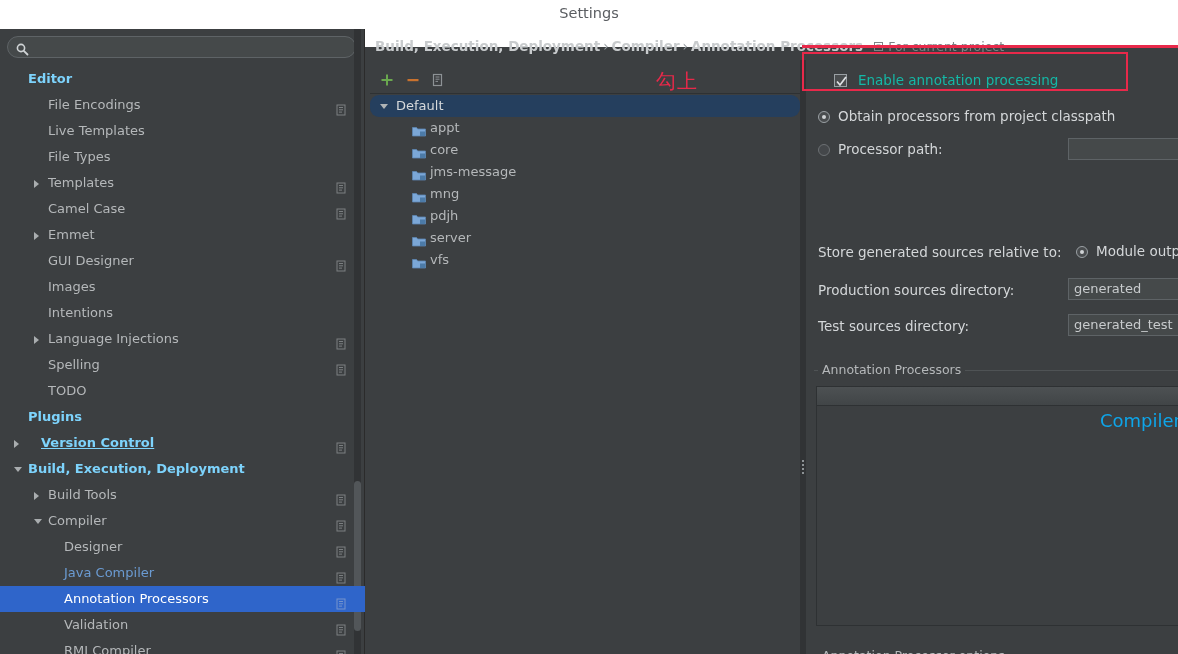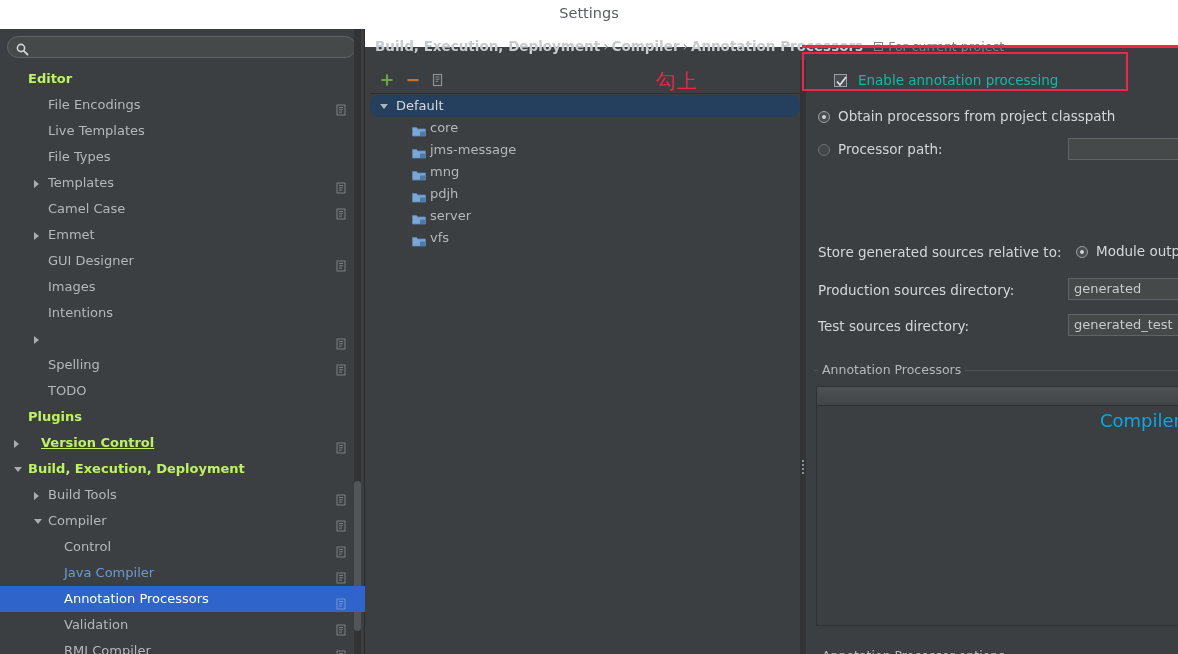--- a/index.html
+++ b/index.html
@@ -52,21 +52,21 @@
   .trow.sel .tlabel { color: #ffffff; }
   .trow .arrow {
     position: absolute; width: 0; height: 0; top: 10px;
     border-left: 5px solid #a9adaf; border-top: 4px solid transparent; border-bottom: 4px solid transparent;
   }
   .trow .arrow.open {
     border-left: 4px solid transparent; border-right: 4px solid transparent;
     border-top: 5px solid #a9adaf; border-bottom: 0; top: 11px;
   }
   .tlabel { position: absolute; top: 0; }
-  .trow.bold .tlabel { font-weight: bold; color: #bef264; }
+  .trow.bold .tlabel { font-weight: bold; color: #7dd3fc; }
   .trow.link .tlabel { color: #6b9bd2; }
   .cfgicon {
     position: absolute; right: 18px; top: 7px; width: 11px; height: 12px; opacity: .45;
   }
   .sb-scroll {
     position: absolute; right: 3px; top: 452px; width: 7px; height: 150px;
     background: #6e7276; border-radius: 4px; opacity: .55;
   }
   .sb-track {
     position: absolute; right: 3px; top: 0px; width: 7px; height: 625px;
@@ -260,20 +260,21 @@
             </svg></span>
         </div>
         <div class="trow">
           <span class="tlabel" style="left: 48px;">Images</span>
         </div>
         <div class="trow">
           <span class="tlabel" style="left: 48px;">Intentions</span>
         </div>
         <div class="trow">
           <span class="arrow" style="left: 34px;"></span>
+          <span class="tlabel" style="left: 48px;">Language Injections</span>
           <span class="cfgicon"><svg width="11" height="12" viewBox="0 0 11 12">
               <rect x="1" y="1" width="8" height="10" fill="none" stroke="#c9cdd0" stroke-width="1"></rect>
               <line x1="3" y1="3.5" x2="7" y2="3.5" stroke="#c9cdd0" stroke-width="1"></line>
               <line x1="3" y1="5.8" x2="7" y2="5.8" stroke="#c9cdd0" stroke-width="1"></line>
               <line x1="3" y1="8.1" x2="6" y2="8.1" stroke="#c9cdd0" stroke-width="1"></line>
             </svg></span>
         </div>
         <div class="trow">
           <span class="tlabel" style="left: 48px;">Spelling</span>
           <span class="cfgicon"><svg width="11" height="12" viewBox="0 0 11 12">
@@ -317,21 +318,21 @@
           <span class="arrow open" style="left: 34px;"></span>
           <span class="tlabel" style="left: 48px;">Compiler</span>
           <span class="cfgicon"><svg width="11" height="12" viewBox="0 0 11 12">
               <rect x="1" y="1" width="8" height="10" fill="none" stroke="#c9cdd0" stroke-width="1"></rect>
               <line x1="3" y1="3.5" x2="7" y2="3.5" stroke="#c9cdd0" stroke-width="1"></line>
               <line x1="3" y1="5.8" x2="7" y2="5.8" stroke="#c9cdd0" stroke-width="1"></line>
               <line x1="3" y1="8.1" x2="6" y2="8.1" stroke="#c9cdd0" stroke-width="1"></line>
             </svg></span>
         </div>
         <div class="trow">
-          <span class="tlabel" style="left: 64px;">Control</span>
+          <span class="tlabel" style="left: 64px;">Designer</span>
           <span class="cfgicon"><svg width="11" height="12" viewBox="0 0 11 12">
               <rect x="1" y="1" width="8" height="10" fill="none" stroke="#c9cdd0" stroke-width="1"></rect>
               <line x1="3" y1="3.5" x2="7" y2="3.5" stroke="#c9cdd0" stroke-width="1"></line>
               <line x1="3" y1="5.8" x2="7" y2="5.8" stroke="#c9cdd0" stroke-width="1"></line>
               <line x1="3" y1="8.1" x2="6" y2="8.1" stroke="#c9cdd0" stroke-width="1"></line>
             </svg></span>
         </div>
         <div class="trow link">
           <span class="tlabel" style="left: 64px;">Java Compiler</span>
           <span class="cfgicon"><svg width="11" height="12" viewBox="0 0 11 12">
@@ -404,20 +405,27 @@
     <div class="mtree" id="center-tree">
         <div class="mrow selrow" style="width: 430px; border-radius: 9px;">
           <span class="marrow"></span>
           <span class="mlabel" style="left: 26px;">Default</span>
         </div>
         <div class="mrow">
           <span class="folder-icon" style="left: 42px;"><svg width="14" height="12" viewBox="0 0 14 12">
               <path d="M0.5 2.5 h4 l1.2 1.5 h7.8 v7 h-13 z" fill="#7ba7d7" stroke="#5d86b3" stroke-width="0.8"></path>
               <rect x="8" y="6.5" width="5" height="4.5" fill="#4c7ba8"></rect>
             </svg></span>
+          <span class="mlabel" style="left: 60px;">appt</span>
+        </div>
+        <div class="mrow">
+          <span class="folder-icon" style="left: 42px;"><svg width="14" height="12" viewBox="0 0 14 12">
+              <path d="M0.5 2.5 h4 l1.2 1.5 h7.8 v7 h-13 z" fill="#7ba7d7" stroke="#5d86b3" stroke-width="0.8"></path>
+              <rect x="8" y="6.5" width="5" height="4.5" fill="#4c7ba8"></rect>
+            </svg></span>
           <span class="mlabel" style="left: 60px;">core</span>
         </div>
         <div class="mrow">
           <span class="folder-icon" style="left: 42px;"><svg width="14" height="12" viewBox="0 0 14 12">
               <path d="M0.5 2.5 h4 l1.2 1.5 h7.8 v7 h-13 z" fill="#7ba7d7" stroke="#5d86b3" stroke-width="0.8"></path>
               <rect x="8" y="6.5" width="5" height="4.5" fill="#4c7ba8"></rect>
             </svg></span>
           <span class="mlabel" style="left: 60px;">jms-message</span>
         </div>
         <div class="mrow">

